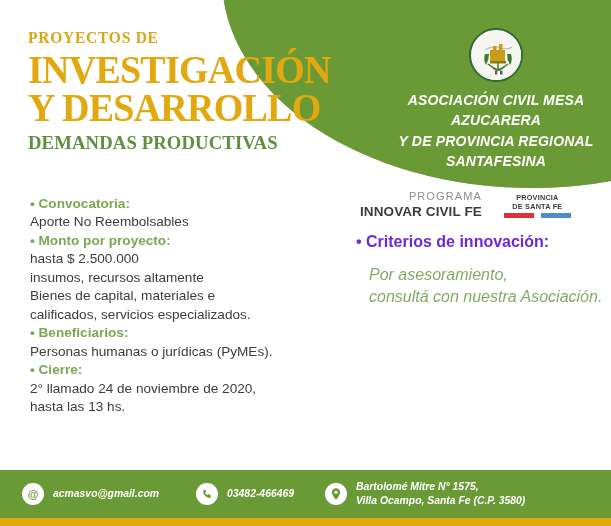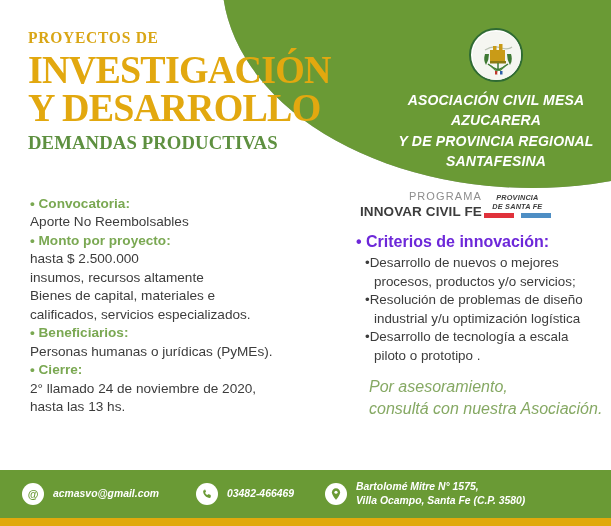--- a/index.html
+++ b/index.html
@@ -113,21 +113,21 @@
   }
 
   
   .innovar {
     position:absolute;
     left:360px;
     top:190px;
     z-index:6;
     display:flex;
     align-items:flex-end;
-    gap:2px;
+    gap:22px;
   }
   .innovar-left { text-align:right; }
   .innovar-prog {
     font-size:11px;
     color:#8d8d8d;
     letter-spacing:1.1px;
     line-height:1.25;
   }
   .innovar-name {
     font-size:13.5px;
@@ -137,21 +137,20 @@
     line-height:1.15;
   }
   .prov-block { padding-bottom:1px; }
   .prov-text {
     font-size:7.3px;
     font-weight:bold;
     color:#3c3c3c;
     line-height:1.2;
     letter-spacing:0.2px;
     text-align:center;
-    font-style:italic;
   }
   .prov-bars {
     display:flex;
     gap:7px;
     margin-top:2px;
   }
   .bar-red { width:30px; height:5px; background:#e0313b; }
   .bar-blue { width:30px; height:5px; background:#4e8ec4; }
 
   
@@ -314,25 +313,20 @@
       <div class="val">calificados, servicios especializados.</div>
       <div class="lbl">• Beneficiarios:</div>
       <div class="val">Personas humanas o jurídicas (PyMEs).</div>
       <div class="lbl">• Cierre:</div>
       <div class="val">2° llamado 24 de noviembre de 2020,</div>
       <div class="val">hasta las 13 hs.</div>
     </div>
 
   <div class="col-right">
     <div class="crit-head">• Criterios de innovación:</div>
-    <div class="crit-list">
-        <div class="crit-item">•Desarrollo de nuevos o mejores procesos, productos y/o servicios;</div>
-        <div class="crit-item">•Resolución de problemas de diseño industrial y/u optimización logística</div>
-        <div class="crit-item">•Desarrollo de tecnología a escala piloto o prototipo .</div>
-      </div>
     <div class="advice">
       <div>Por asesoramiento,</div>
       <div>consultá con nuestra Asociación.</div>
     </div>
   </div>
 
   <div class="footer">
     <div class="fitem">
       <span class="fico">
         <svg width="14" height="14" viewBox="0 0 14 14" aria-hidden="true">

